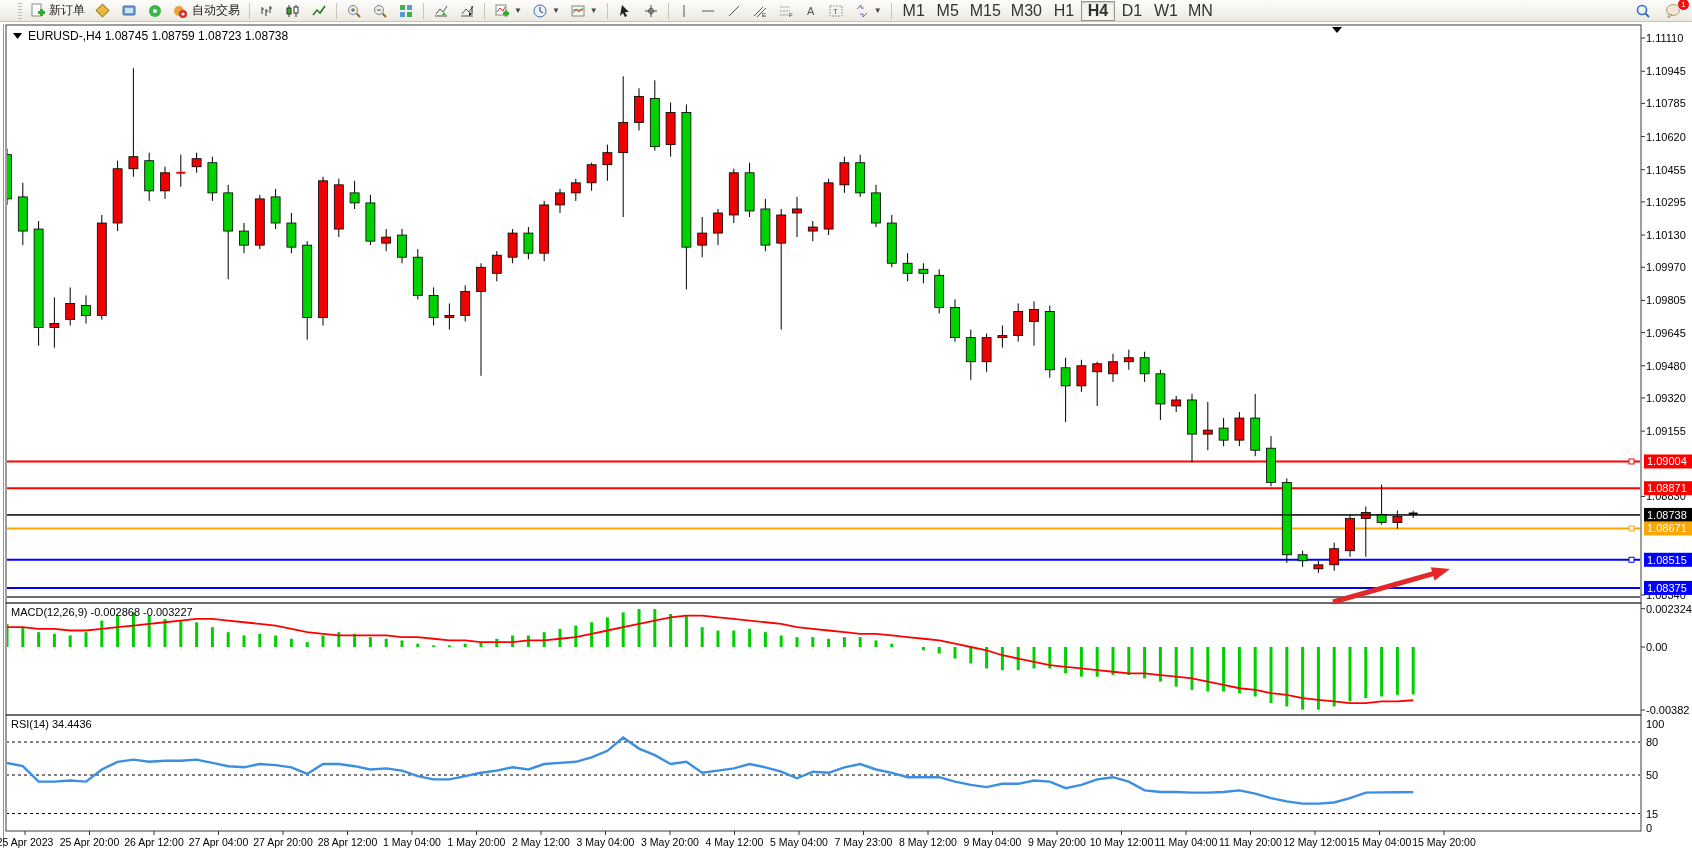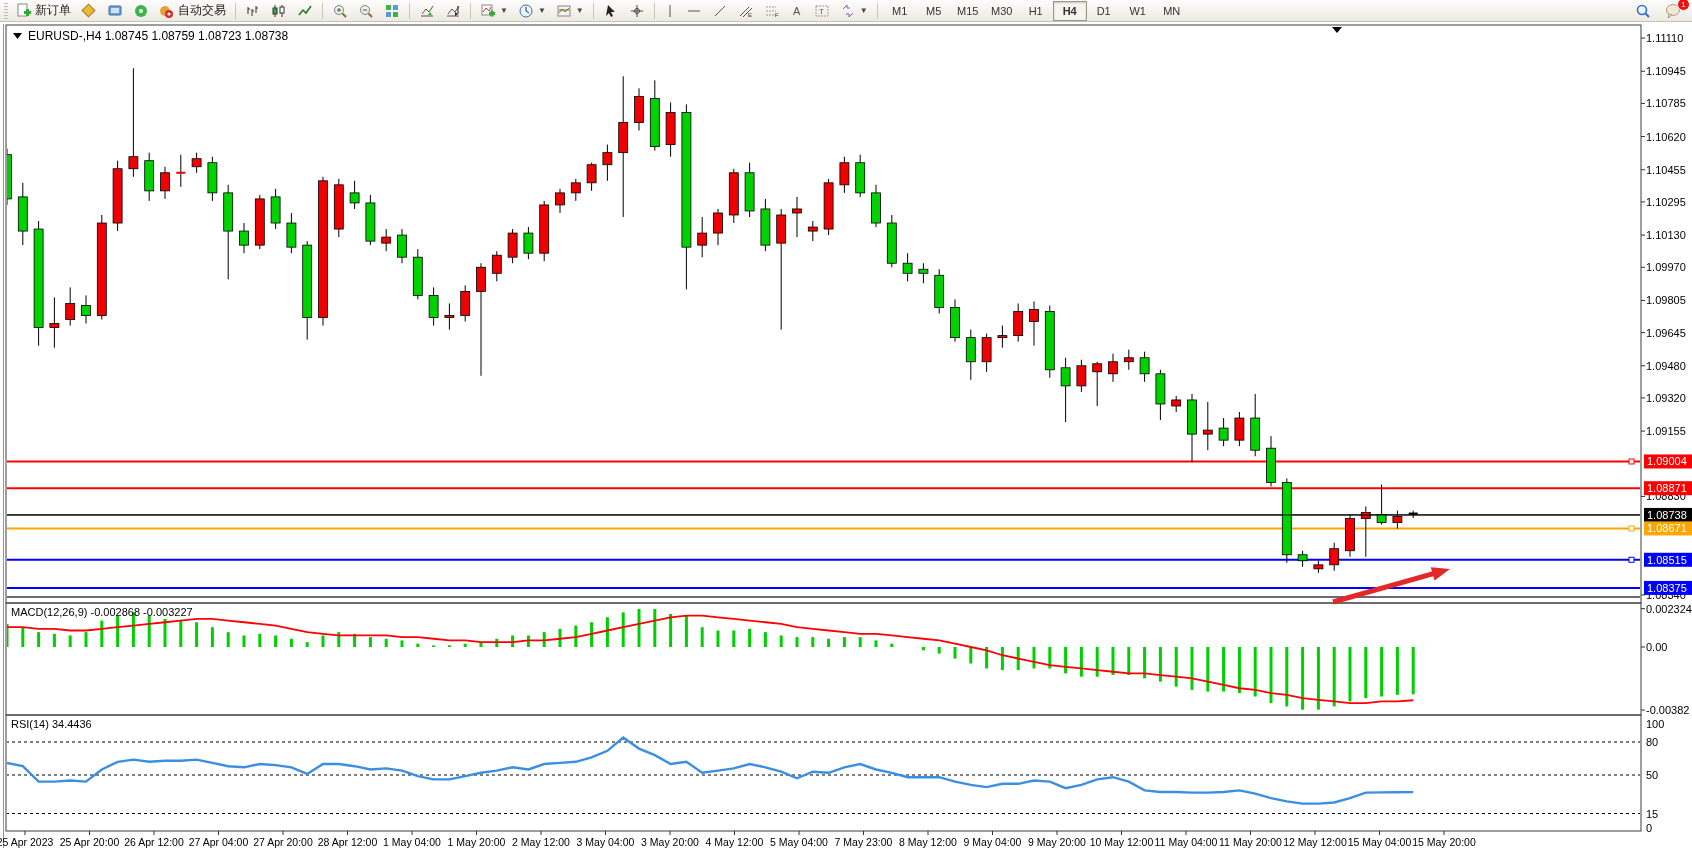--- a/index.html
+++ b/index.html
@@ -1,28 +1,28 @@
 <!DOCTYPE html>
 <html><head>
 <meta charset="utf-8">
 <style>
   html,body{margin:0;padding:0;background:#f0efe9;}
   body{width:1692px;height:854px;overflow:hidden;font-family:"Liberation Sans",sans-serif;}
   .app{position:relative;width:1692px;height:854px;background:#ffffff;}
   .toolbar{position:absolute;left:0;top:0;width:1692px;height:22px;
     background:linear-gradient(#fdfdfc,#ece9e0);border-bottom:1px solid #c6c2b4;
-    display:flex;align-items:center;gap:2px;padding-left:2px;box-sizing:border-box;z-index:5;}
+    display:flex;align-items:center;gap:2px;padding-left:16px;box-sizing:border-box;z-index:5;}
   .tb-btn{display:flex;align-items:center;gap:3px;height:19px;padding:0 3px;border:1px solid transparent;
     border-radius:2px;background:transparent;font-size:12px;color:#222;cursor:default;white-space:nowrap;}
   .tb-btn svg{display:block;}
   .caret{font-size:8px;color:#444;margin-left:1px;}
   .sep{width:1px;height:16px;background:#c9c5b8;margin:0 3px;}
   .grip{width:4px;height:16px;margin:0 2px;background:repeating-linear-gradient(#bbb 0 1px,transparent 1px 3px);}
   .tf{display:flex;align-items:center;}
-  .tf-btn{height:18px;min-width:24px;padding:0 4px;font-size:11px;color:#333;border:1px solid transparent;
+  .tf-btn{height:18px;min-width:24px;padding:0 4px;font-size:16px;color:#333;border:1px solid transparent;
     display:flex;align-items:center;justify-content:center;}
   .tf-btn.active{background:#f5f4ef;border:1px solid #9a968a;box-shadow:inset 0 1px 2px rgba(0,0,0,.18);font-weight:bold;}
   .toolbar-right{position:absolute;right:6px;top:0;height:22px;display:flex;align-items:center;gap:6px;}
   .badge{position:absolute;right:-5px;top:-4px;background:#e11;color:#fff;border-radius:50%;
     width:11px;height:11px;font-size:8px;display:flex;align-items:center;justify-content:center;border:1px solid #fff;}
   .chart-area{position:absolute;left:0;top:22px;width:1692px;height:832px;}
   svg text{font-family:"Liberation Sans",sans-serif;}
 </style>
 </head>
 <body>

